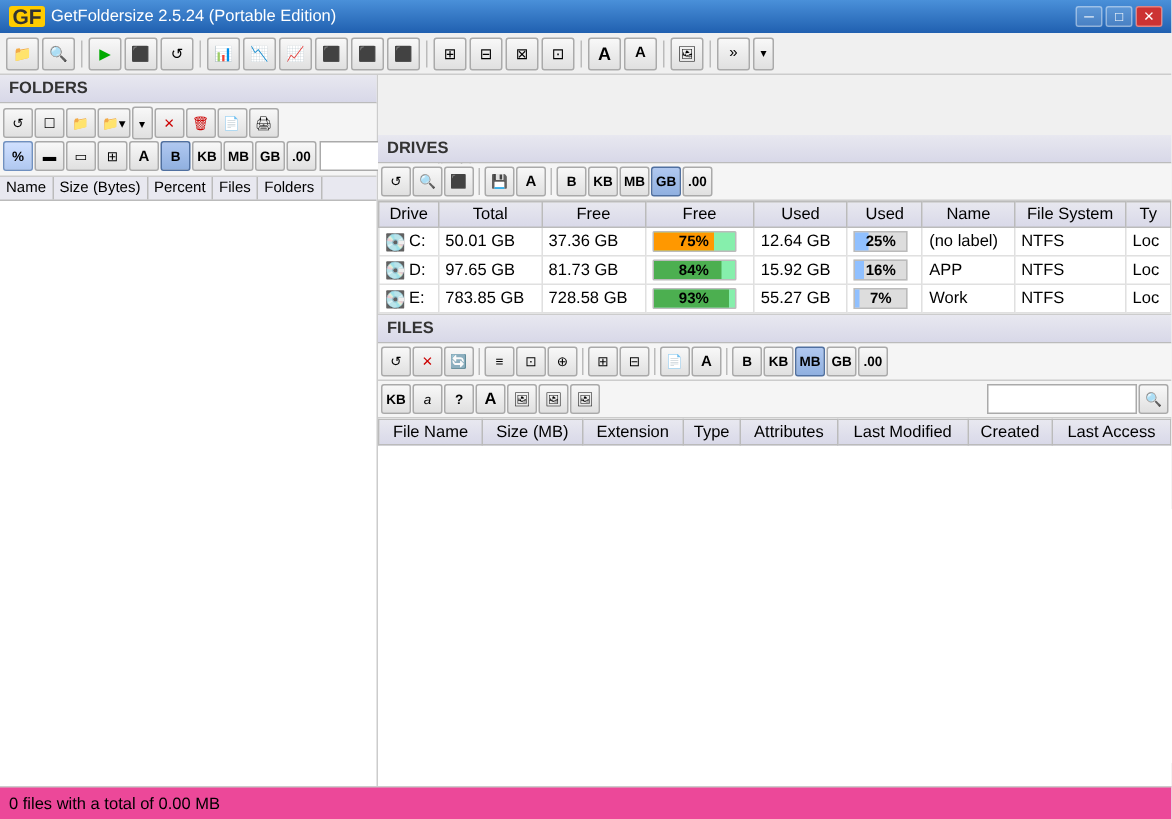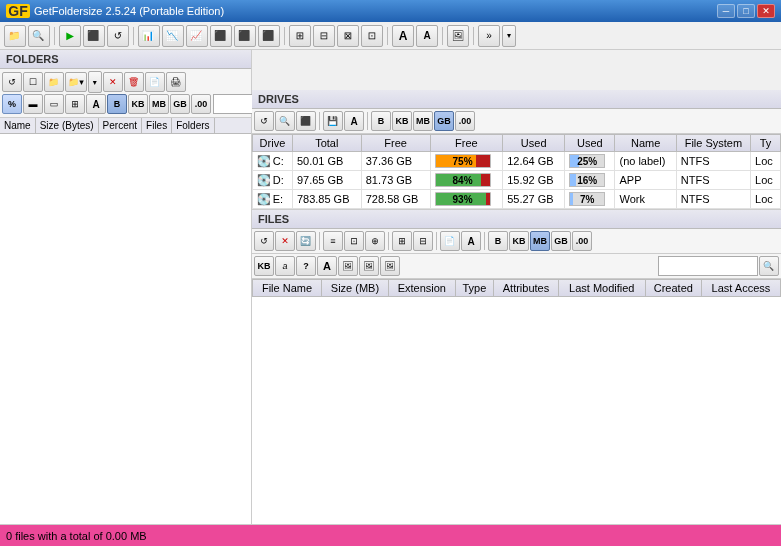--- a/index.html
+++ b/index.html
@@ -234,21 +234,21 @@
       white-space: nowrap;
     }
 
     
     .progress-cell {
       min-width: 60px;
     }
     .progress-bar-bg {
       width: 56px;
       height: 14px;
-      background: #b91c1c;
+      background: #86efac;
       border: 1px solid #bbb;
       position: relative;
       border-radius: 1px;
     }
     .progress-bar-fill {
       height: 100%;
       position: absolute;
       left: 0;
       top: 0;
     }

